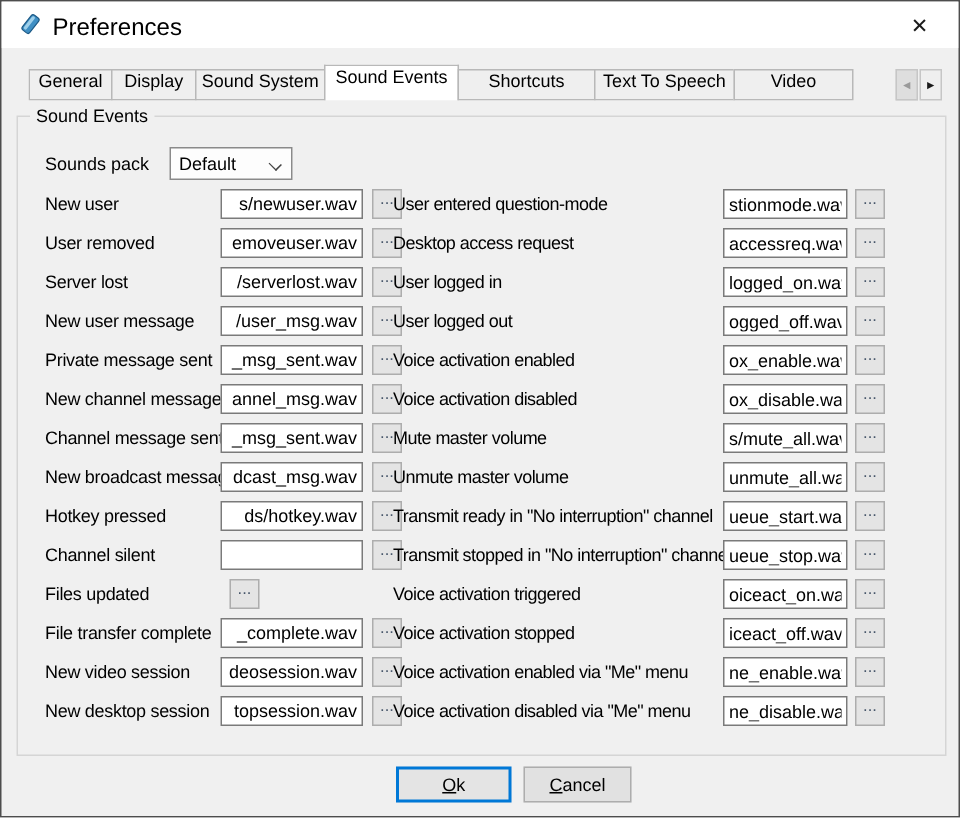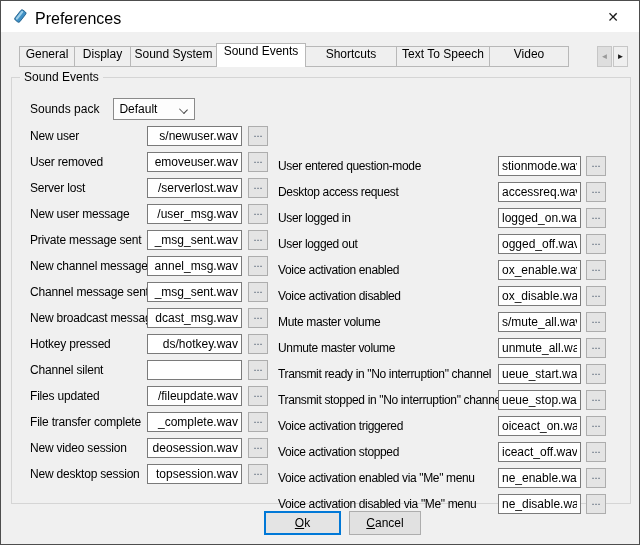--- a/index.html
+++ b/index.html
@@ -56,21 +56,21 @@
     border:1px solid #8a8a8a; display:flex; align-items:center; padding-left:5px;
   }
   .combo .chevron {
     position:absolute; right:7px; top:7px; width:7px; height:7px;
     border-right:1.4px solid #444; border-bottom:1.4px solid #444;
     transform:rotate(45deg) scale(1,0.8); transform-origin:center;
   }
   
   .col { position:absolute; top:48px; }
   .col-left  { left:18px; }
-  .col-right { left:266px;margin-top:30px; }
+  .col-right { left:250px; }
   .row { display:flex; align-items:center; height:20px; margin-bottom:6px; }
   .evt-label { flex:none; white-space:nowrap; overflow:visible; letter-spacing:-0.2px; }
   .col-left  .evt-label { width:117px; }
   .col-right .evt-label { width:220px; letter-spacing:-0.35px; }
   .evt-input {
     flex:none; height:20px; border:1px solid #7a7a7a; background:#fff;
     font-family:"Liberation Sans", sans-serif; font-size:12px;
     padding:0 3px; text-align:right; color:#000;
   }
   .col-left  .evt-input { width:95px; }
@@ -189,21 +189,20 @@
     <input class="evt-input" type="text" value="ds/hotkey.wav" style="">
     <button class="browse-btn">...</button>
   </div>
         <div class="row">
     <span class="evt-label">Channel silent</span>
     <input class="evt-input" type="text" value="" style="">
     <button class="browse-btn">...</button>
   </div>
         <div class="row">
     <span class="evt-label">Files updated</span>
-    <input class="evt-input" type="text" value="/fileupdate.wav" style="">
     <button class="browse-btn">...</button>
   </div>
         <div class="row">
     <span class="evt-label">File transfer complete</span>
     <input class="evt-input" type="text" value="_complete.wav" style="">
     <button class="browse-btn">...</button>
   </div>
         <div class="row">
     <span class="evt-label">New video session</span>
     <input class="evt-input" type="text" value="deosession.wav" style="">

